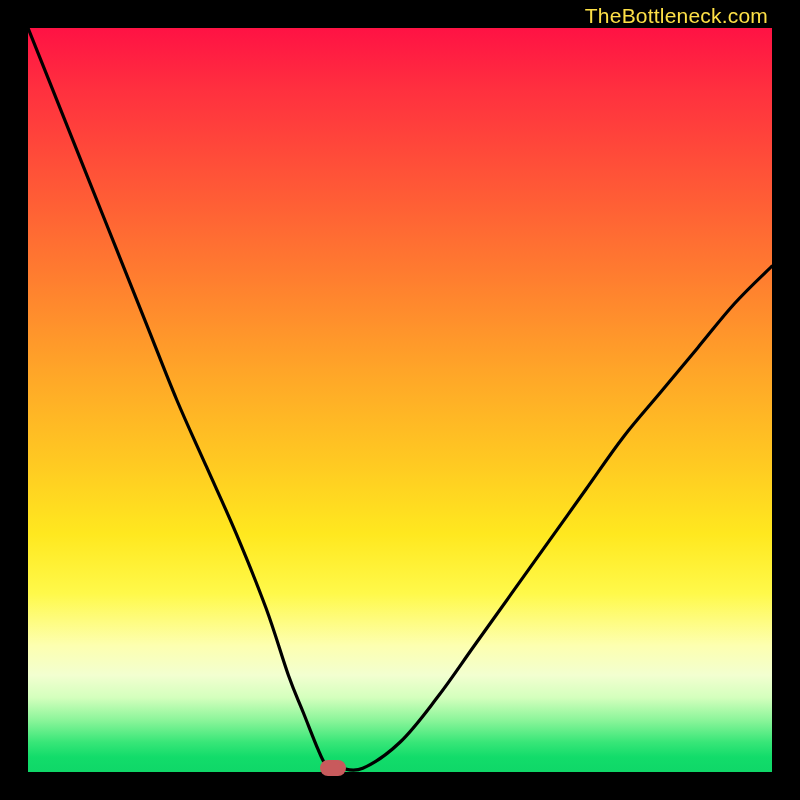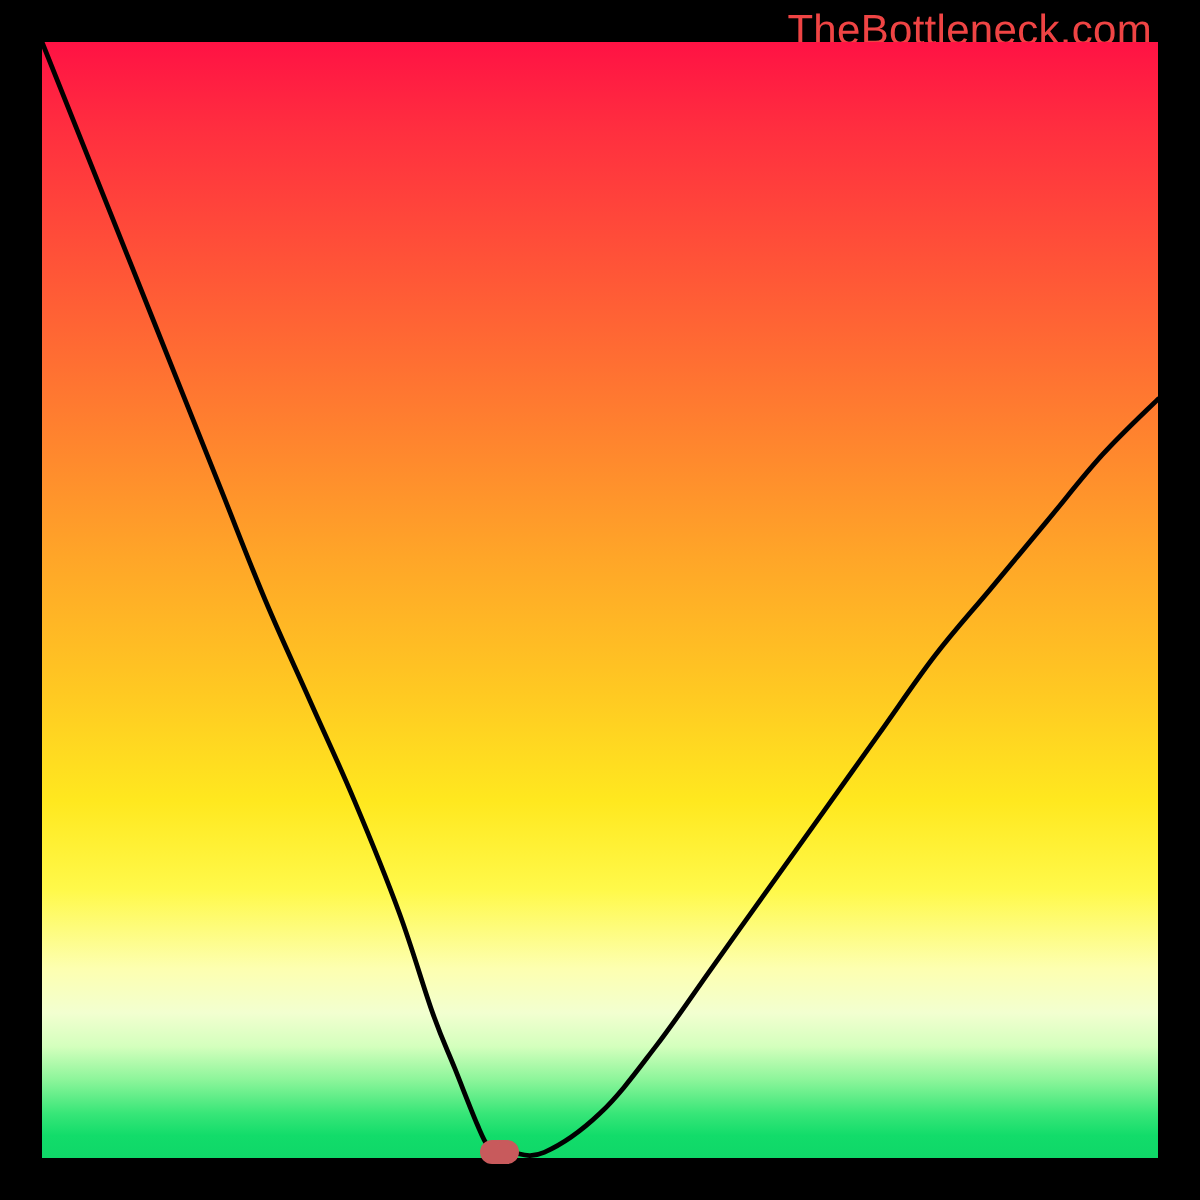--- a/index.html
+++ b/index.html
@@ -40,22 +40,22 @@
       #8cf59a 93%,
       #38e678 96%,
       #12dc6a 98%,
       #0fd768 100%
     );
   }
   .watermark {
     position: absolute;
     top: 4px;
     right: 32px;
-    color: #ef4444;
-    font-size: 28px;
+    color: #fde047;
+    font-size: 21px;
     font-weight: 400;
     letter-spacing: 0.2px;
     user-select: none;
   }
   svg.curve {
     position: absolute;
     inset: 0;
     width: 100%;
     height: 100%;
   }

